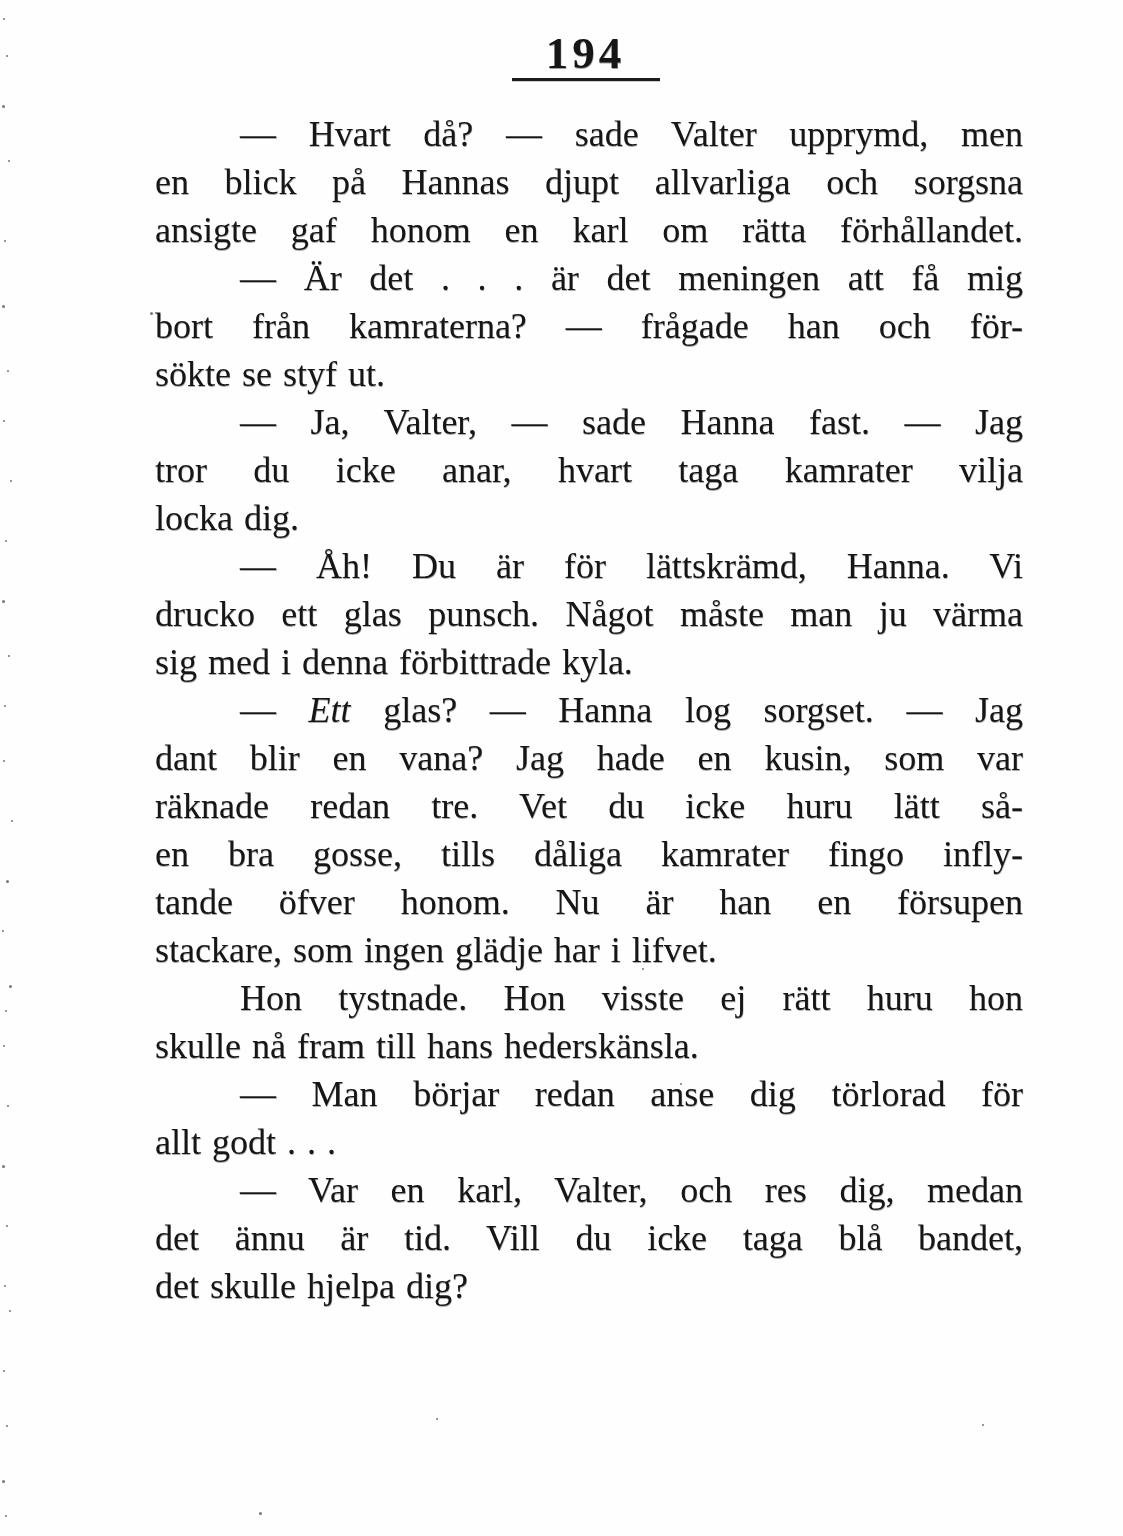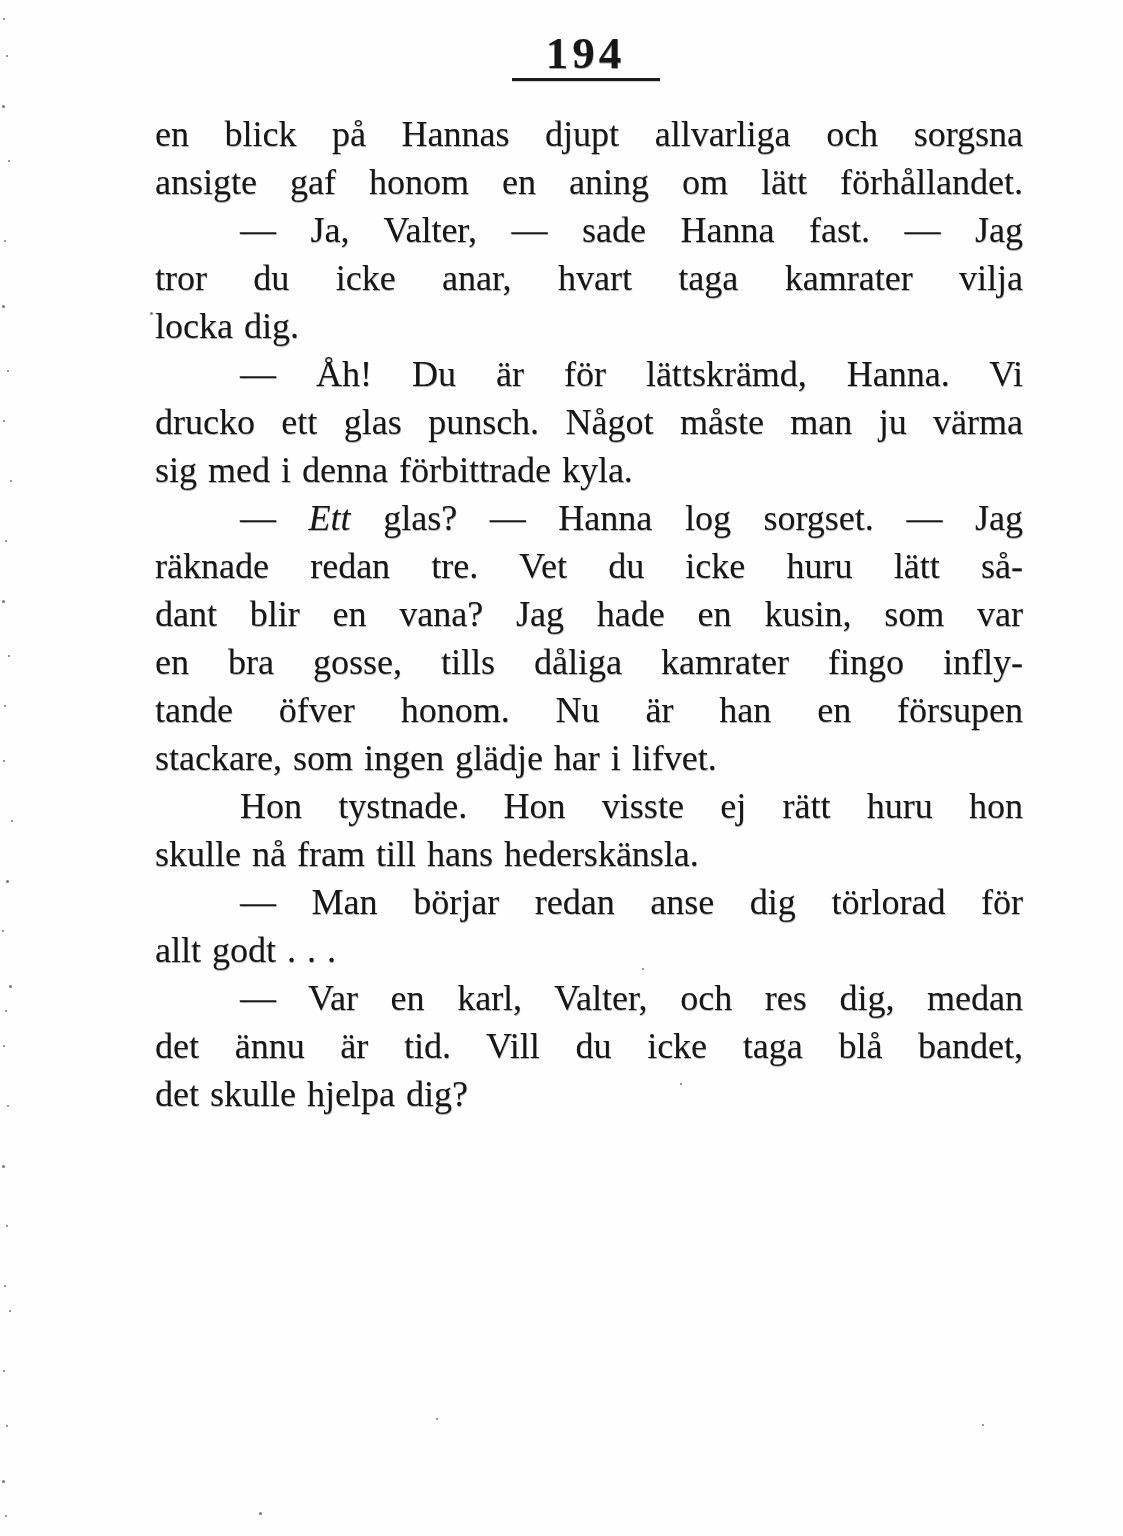--- a/index.html
+++ b/index.html
@@ -78,37 +78,43 @@
 <body>
 
 <div class="page">
 
   <div class="pageno">194</div>
 
   <div class="pageno-rule"></div>
 
   <main class="text-block">
       <div>
+        <div class="line firstline"><span>— Hvart då? — sade Valter upprymd, men</span></div>
         <div class="line"><span>en blick på Hannas djupt allvarliga och sorgsna</span></div>
-        <div class="line"><span>ansigte gaf honom en aning om lätt förhållandet.</span></div>
+        <div class="line"><span>ansigte gaf honom en karl om rätta förhållandet.</span></div>
+      </div>
+      <div>
+        <div class="line firstline"><span>— Är det . . . är det meningen att få mig</span></div>
+        <div class="line"><span>bort från kamraterna? — frågade han och för-</span></div>
+        <div class="line lastline"><span>sökte se styf ut.</span></div>
       </div>
       <div>
         <div class="line firstline"><span>— Ja, Valter, — sade Hanna fast. — Jag</span></div>
         <div class="line"><span>tror du icke anar, hvart taga kamrater vilja</span></div>
         <div class="line lastline"><span>locka dig.</span></div>
       </div>
       <div>
         <div class="line firstline"><span>— Åh! Du är för lättskrämd, Hanna. Vi</span></div>
         <div class="line"><span>drucko ett glas punsch. Något måste man ju värma</span></div>
         <div class="line lastline"><span>sig med i denna förbittrade kyla.</span></div>
       </div>
       <div>
         <div class="line firstline"><span>— </span><em>Ett</em><span> glas? — Hanna log sorgset. — Jag</span></div>
+        <div class="line"><span>dant blir en vana? Jag hade en kusin, som var</span></div>
         <div class="line"><span>räknade redan tre. Vet du icke huru lätt så-</span></div>
-        <div class="line"><span>dant blir en vana? Jag hade en kusin, som var</span></div>
         <div class="line"><span>en bra gosse, tills dåliga kamrater fingo infly-</span></div>
         <div class="line"><span>tande öfver honom. Nu är han en försupen</span></div>
         <div class="line lastline"><span>stackare, som ingen glädje har i lifvet.</span></div>
       </div>
       <div>
         <div class="line firstline"><span>Hon tystnade. Hon visste ej rätt huru hon</span></div>
         <div class="line lastline"><span>skulle nå fram till hans hederskänsla.</span></div>
       </div>
       <div>
         <div class="line firstline"><span>— Man börjar redan anse dig törlorad för</span></div>

